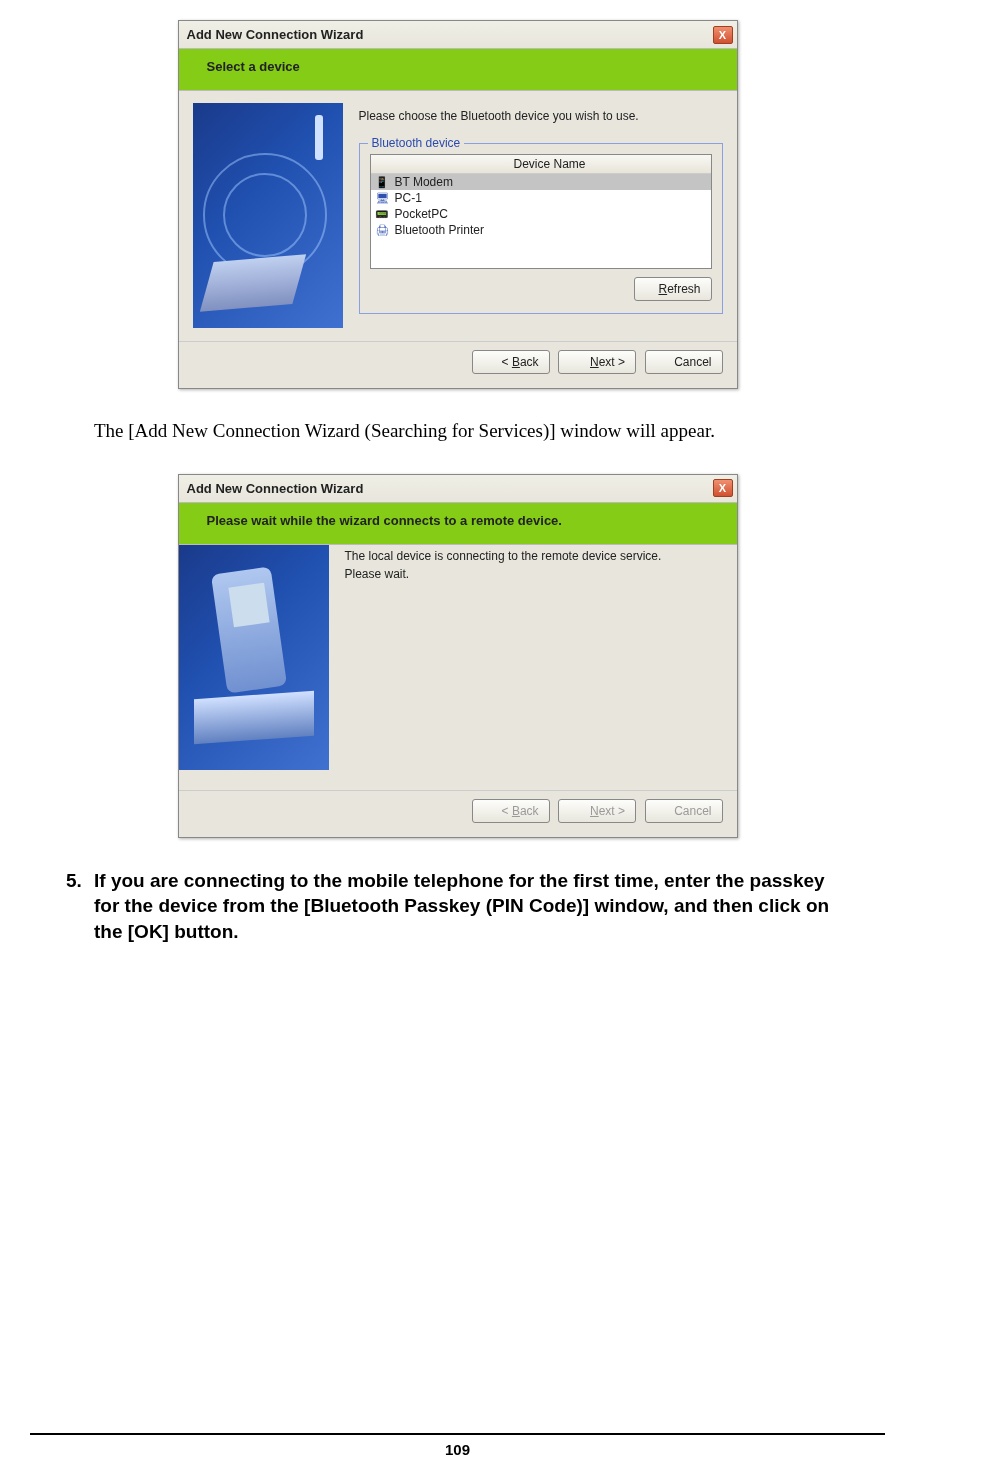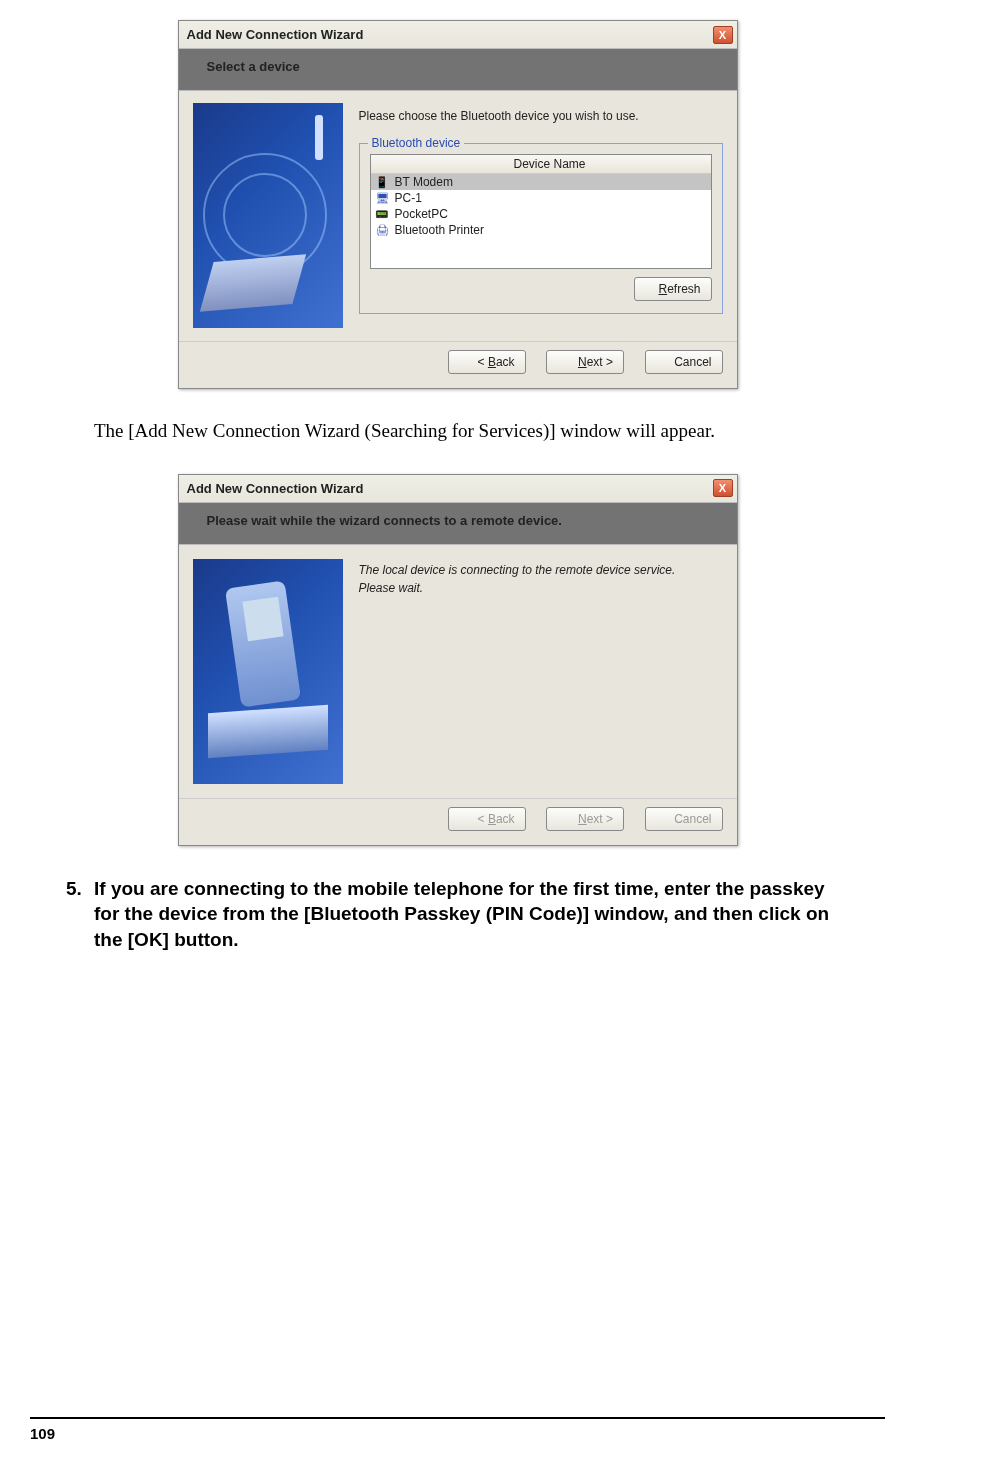--- a/index.html
+++ b/index.html
@@ -44,21 +44,21 @@
     border: 1px solid #a04020;
     color: #fff;
     display: flex;
     align-items: center;
     justify-content: center;
     font-size: 11px;
     font-weight: bold;
     border-radius: 2px;
   }
   .header-area {
-    background: #737373;
+    background: #84cc16;
     padding: 10px 16px 16px 28px;
     border-bottom: 1px solid #bbb;
   }
   .header-main {
     font-weight: bold;
     font-size: 13px;
     color: #222;
   }
   .wizard-body {
     display: flex;
@@ -199,48 +199,49 @@
   .refresh-wrap {
     text-align: right;
     margin-top: 8px;
   }
   .buttonbar {
     text-align: right;
     padding: 8px 14px 14px 14px;
     border-top: 1px solid #ccc;
     background: #e8e6dc;
   }
-  .buttonbar .btn { margin-left: 16px; }
+  .buttonbar .btn { margin-left: 4px; }
   .doc-text {
     font-size: 19px;
     color: #000;
     margin: 10px 36px 30px 64px;
     line-height: 1.3;
     font-family: Liberation Serif, serif;
   }
   .step5 {
     display: flex;
     font-size: 19px;
     font-weight: bold;
     margin: 28px 30px 60px 36px;
     line-height: 1.35;
   }
   .step5 .num { width: 28px; flex-shrink:0;}
 
-  .second-body { display: flex; padding: 14px; min-height: 245px; font-style: italic; }
+  .second-body { display: flex; min-height: 245px; }
   .second-body .right-pane2 {
     flex: 1; padding-left: 16px; font-size: 12px; color: #222;
     display: flex; flex-direction: column; justify-content: flex-start;
   }
   .right-pane2 .msg { margin-top: 4px; }
 
   .footer {
     position: absolute;
-    bottom: 20px;
+    bottom: 4px;
     left: 30px; right: 30px;
+    text-align: center;
   }
   .hr { border-top: 2px solid #000; margin-bottom: 6px;}
   .pgnum { font-size: 15px; font-weight: bold;}
   .u { text-decoration: underline; }
 </style>
 </head>
 <body>
 
 <div class="page">
 

